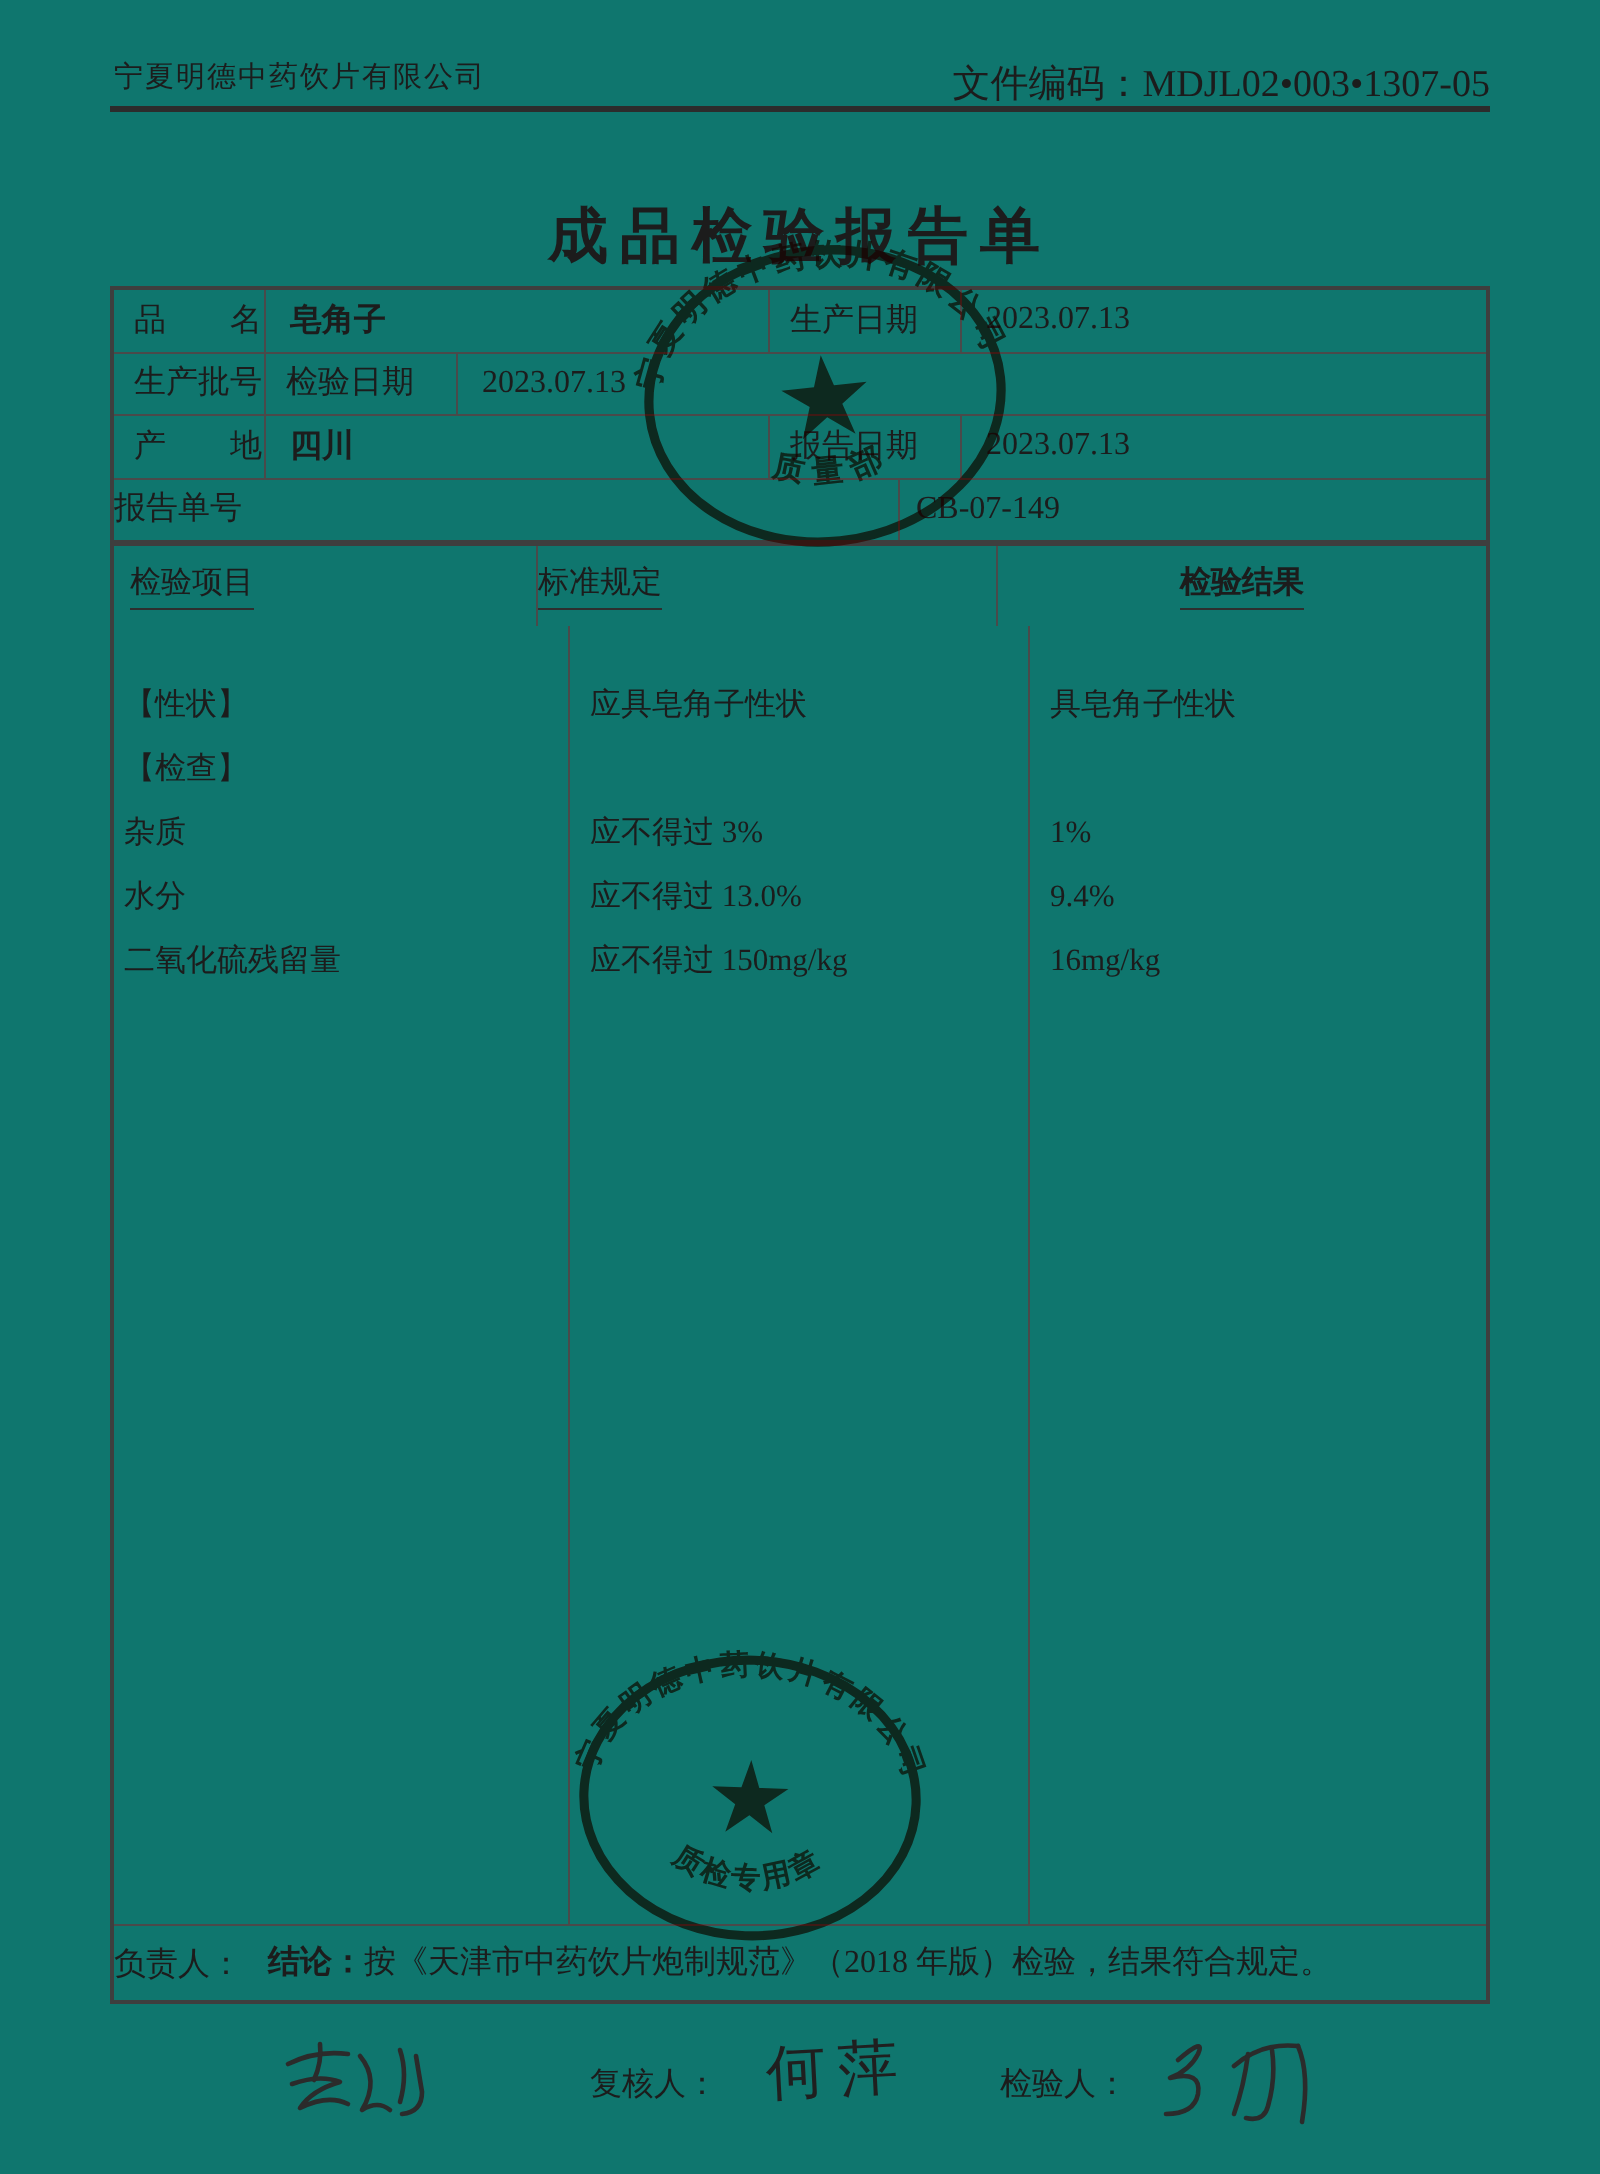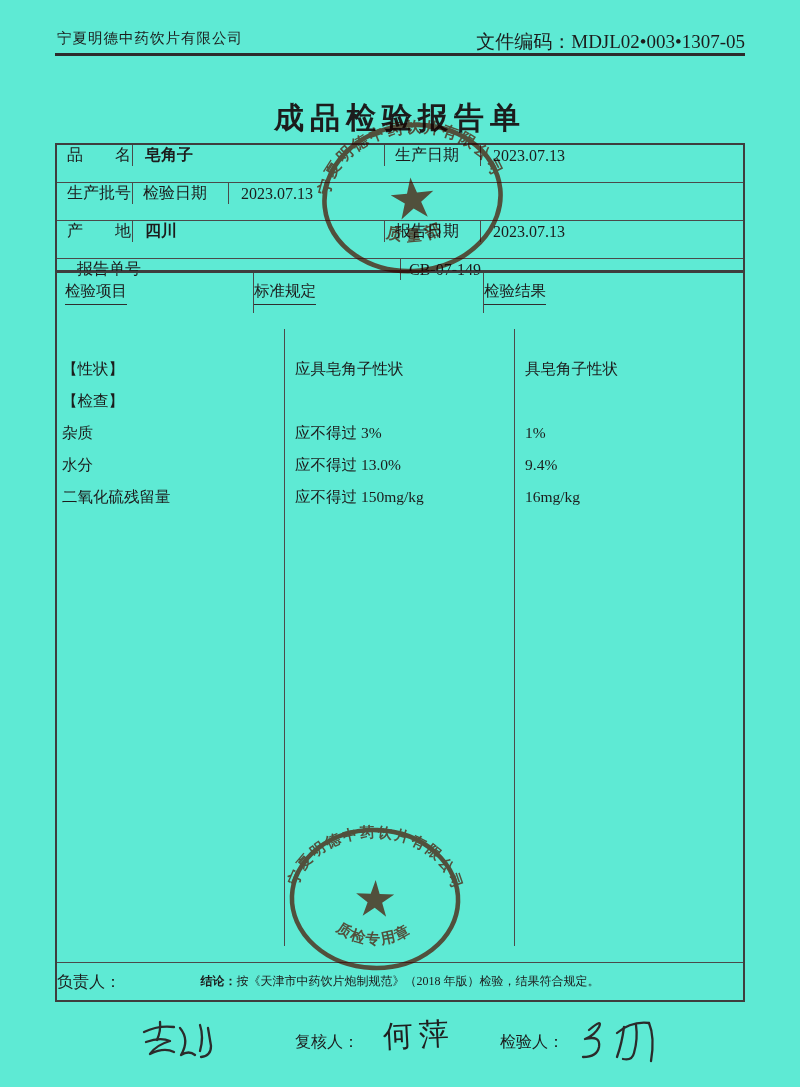--- a/index.html
+++ b/index.html
@@ -1,56 +1,56 @@
 <!DOCTYPE html>
 <html><head>
 <meta charset="utf-8">
 <style>
   * { margin:0; padding:0; box-sizing:border-box; }
   html,body { background:#ffffff; }
   .page {
-    position:relative; width:800px; height:1087px; background:#5eead4;
+    position:relative; width:800px; height:1087px; background:#0f766e;
     font-family:"Liberation Serif","DejaVu Serif",serif; color:#1c1c1c; overflow:hidden;
   }
   .hdr-company { position:absolute; left:57px; top:29px; font-size:14.5px; letter-spacing:1px; }
   .hdr-code    { position:absolute; right:55px; top:29px; font-size:19px; }
   .hdr-rule    { position:absolute; left:55px; top:53px; width:690px; height:2.5px; background:#2c2c2c; }
   .title { position:absolute; left:0; top:98px; width:100%; text-align:center;
            font-size:30px; font-weight:bold; letter-spacing:6px; }
 
-  .tbl { position:absolute; left:55px; width:690px; border:2px solid #3e3e3e; background:transparent;gap:16px; }
+  .tbl { position:absolute; left:55px; width:690px; border:2px solid #3e3e3e; background:transparent; }
   .info-tbl { top:143px; height:129px; display:flex; flex-direction:column; }
   .irow { flex:1; display:flex; }
   .irow + .irow { border-top:1.5px solid #4a4a4a; }
   .cell { display:flex; align-items:center; font-size:16px; overflow:hidden; white-space:nowrap; }
   .bR { border-right:1.5px solid #4a4a4a; }
   .c-l1 { width:76px;  padding-left:10px; }
   .c-v1 { width:252px; padding-left:12px;font-weight:bold; }
   .c-l2 { width:96px;  padding-left:10px; }
   .c-v2 { flex:1;      padding-left:12px; }
-  .c-rl { width:344px; padding-left:20px;  }
+  .c-rl { width:393px; padding-left:0;  }
   .c-rv { flex:1;      padding-left:8px;  }
 
   .spec-tbl { top:271px; height:731px; display:flex; flex-direction:column; }
   .spec-head { height:40px; display:flex; }
   .hcell { display:flex; align-items:center; font-size:15.5px; }
   .hcell span { border-bottom:1px solid #2e2e2e; padding-bottom:2px; }
-  .sh1 { width:197px; padding-left:8px; }
+  .sh1 { width:212px; padding-left:8px; }
   .sh2 { width:230px; justify-content:flex-start; }
-  .sh3 { flex:1; justify-content:flex-start; }
+  .sh3 { flex:1; justify-content:center;font-weight:bold; }
   .spec-body { flex:1; display:flex; }
   .scol { padding-top:24px; }
   .sc1 { width:228px; }
   .sc2 { width:230px; }
   .sc3 { flex:1; }
   .line { height:32px; line-height:32px; font-size:15.5px; white-space:pre; }
   .sc1 .line { padding-left:5px; }
   .sc2 .line, .sc3 .line { padding-left:10px; }
   .concl { border-top:1.5px solid #4a4a4a; height:38px; display:flex; align-items:center;
-           justify-content:center; font-size:12px; }
+           justify-content:center; font-size:16px; }
   .concl .b { font-weight:bold; }
 
   .stamp { position:absolute; mix-blend-mode:multiply; opacity:0.88; pointer-events:none; }
   .stamp-top { left:315px; top:118px; transform:rotate(-6deg); }
   .stamp-bot { left:283px; top:823px; transform:rotate(2deg); }
   .ring-text { letter-spacing:2.4px; font-weight:bold; font-family:"Liberation Serif",serif; }
   .arc-text  { font-weight:bold; font-family:"Liberation Serif",serif; }
 
   .sig-label { position:absolute; font-size:16px; }
   .sig { position:absolute; }

